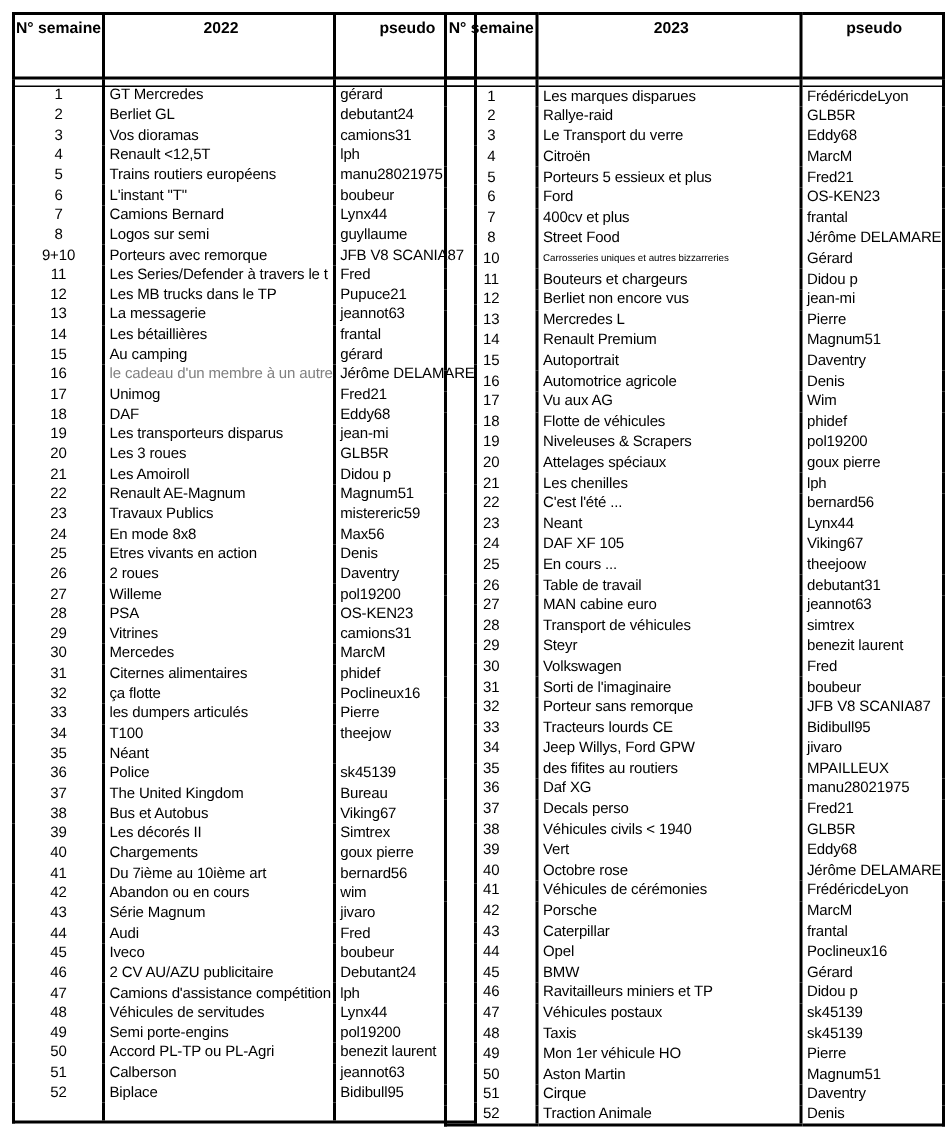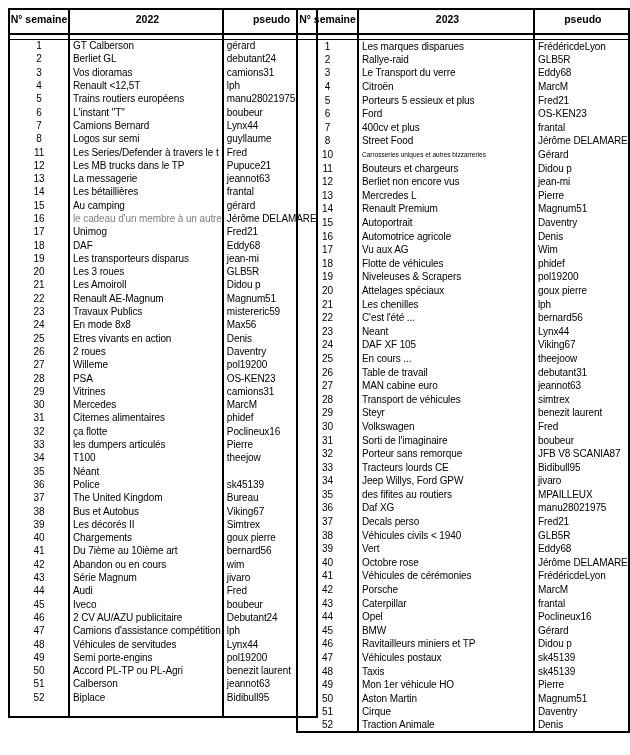--- a/index.html
+++ b/index.html
@@ -11,21 +11,21 @@
     border-collapse:collapse;table-layout:fixed;position:absolute;top:8px;
   }
   #t2022{left:8px;}
   #t2023{left:296px;}
   th,td{
     padding:0;margin:0;overflow:hidden;white-space:nowrap;
     box-sizing:border-box;vertical-align:middle;
   }
   thead th{
     border:2px solid #000;font-weight:bold;font-size:10.5px;
-    vertical-align:top;padding-top:3px;height:25px;
+    vertical-align:top;padding-top:3px;height:43px;
   }
   th.col-week{text-align:center;}
   th.col-title{text-align:center;}
   th.col-pseudo{text-align:center;padding-left:3px;}
   tr.spacer{height:5px;}
   tr.spacer td{border-bottom:1px solid #000;}
   .col-week{border-left:2px solid #000;text-align:center;}
   .col-title{border-left:2px solid #000;text-align:left;padding-left:3px;}
   .col-pseudo{border-left:2px solid #000;border-right:2px solid #000;text-align:left;padding-left:3px;}
   tbody td{font-size:10px;line-height:11px;letter-spacing:-0.1px;}
@@ -53,21 +53,21 @@
     </tr>
     <tr class="spacer">
       <td class="col-week"></td>
       <td class="col-title"></td>
       <td class="col-pseudo"></td>
     </tr>
   </thead>
   <tbody>
       <tr>
         <td class="col-week">1</td>
-        <td class="col-title">GT Calberson</td>
+        <td class="col-title">GT Mercredes</td>
         <td class="col-pseudo">gérard</td>
       </tr>
       <tr>
         <td class="col-week">2</td>
         <td class="col-title">Berliet GL</td>
         <td class="col-pseudo">debutant24</td>
       </tr>
       <tr>
         <td class="col-week">3</td>
         <td class="col-title">Vos dioramas</td>
@@ -90,20 +90,25 @@
       </tr>
       <tr>
         <td class="col-week">7</td>
         <td class="col-title">Camions Bernard</td>
         <td class="col-pseudo">Lynx44</td>
       </tr>
       <tr>
         <td class="col-week">8</td>
         <td class="col-title">Logos sur semi</td>
         <td class="col-pseudo">guyllaume</td>
+      </tr>
+      <tr>
+        <td class="col-week">9+10</td>
+        <td class="col-title">Porteurs avec remorque</td>
+        <td class="col-pseudo">JFB V8 SCANIA87</td>
       </tr>
       <tr>
         <td class="col-week">11</td>
         <td class="col-title">Les Series/Defender à travers le t</td>
         <td class="col-pseudo">Fred</td>
       </tr>
       <tr>
         <td class="col-week">12</td>
         <td class="col-title">Les MB trucks dans le TP</td>
         <td class="col-pseudo">Pupuce21</td>

